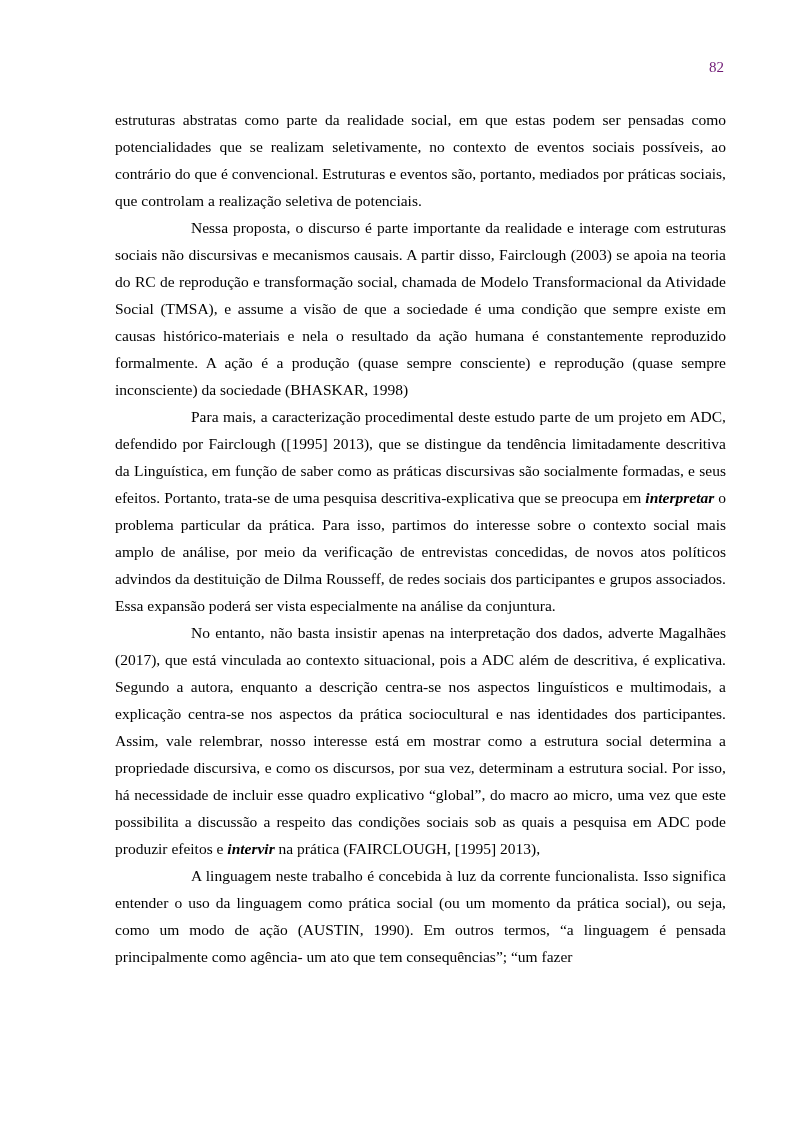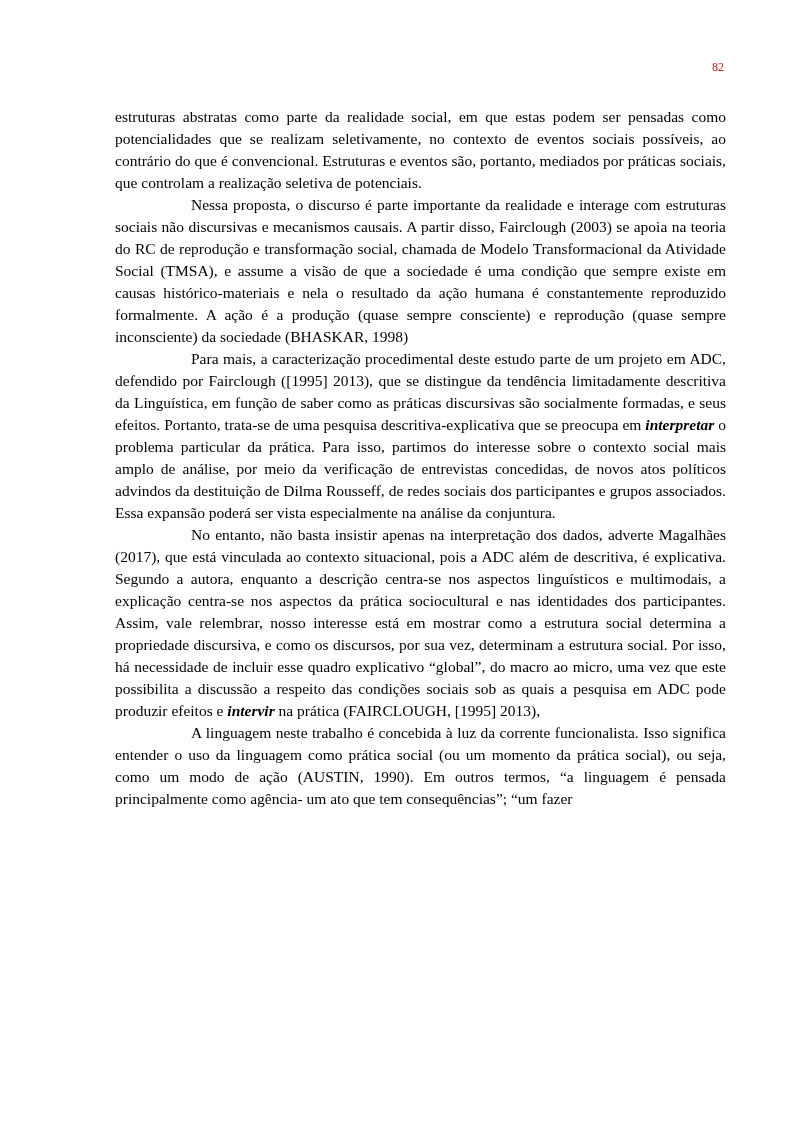--- a/index.html
+++ b/index.html
@@ -17,31 +17,31 @@
   .page {
     position: relative;
     width: 800px;
     height: 1130px;
     background: #ffffff;
   }
   .page-number {
     position: absolute;
     top: 60px;
     right: 76px;
-    font-size: 12px;
+    font-size: 15px;
     line-height: 14px;
-    color: #b91c1c;
+    color: #701a75;
   }
   .text-body {
     position: absolute;
     top: 106px;
     left: 115px;
     width: 611px;
     font-size: 15.5px;
-    line-height: 22px;
+    line-height: 27px;
     text-align: justify;
     color: #000000;
   }
   .para {
     margin: 0;
     padding: 0;
   }
   .para.indent {
     text-indent: 76px;
   }

